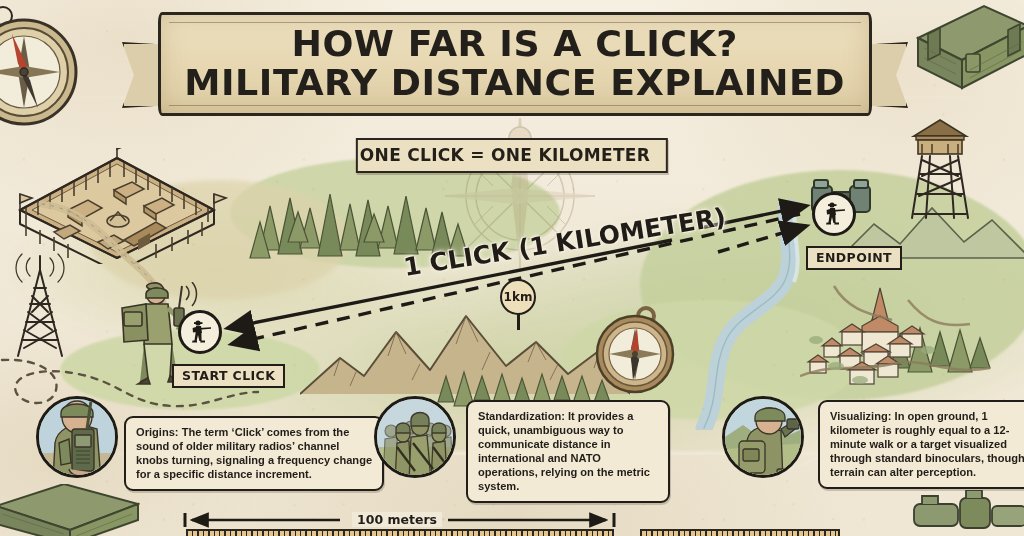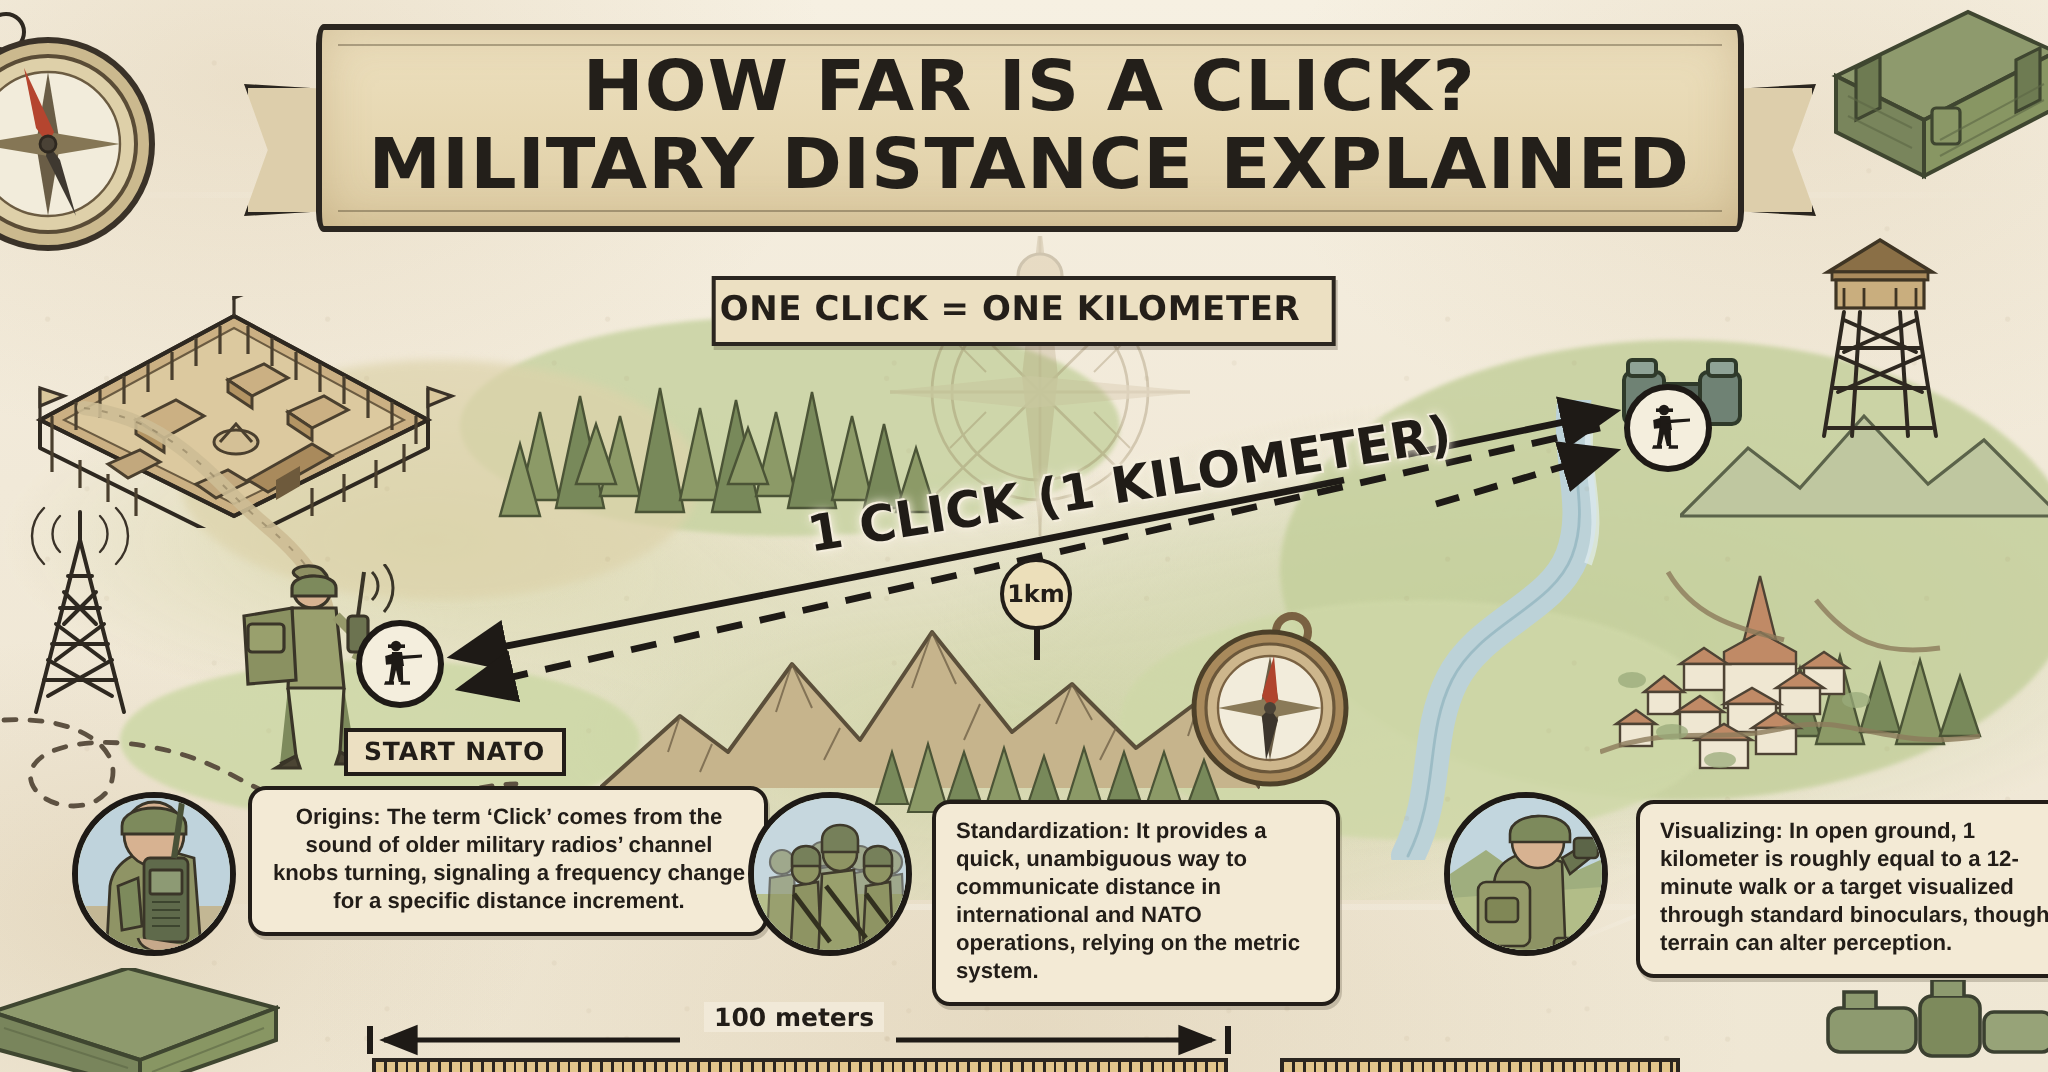--- a/index.html
+++ b/index.html
@@ -537,57 +537,58 @@
         <path d="M7 3.2 L15.5 3.2 L15.5 5 L7 5 Z"></path>
         <path d="M9 7 L14 7 L15 14 L8.6 14 Z"></path>
         <path d="M12 9 L24 8.2 L24 9.8 L12 10.8 Z"></path>
         <path d="M8.6 14 L7.4 22 L9.6 22 L11 16 L12.4 22 L14.6 22 L14.4 14 Z"></path>
         <path d="M5.6 21.6 L10 21.6 L10 23.4 L5 23.4 Z"></path>
         <path d="M13.6 21.6 L18 21.6 L18 23.4 L13.2 23.4 Z"></path>
         <path d="M5.6 9 L9 8 L9.4 13 L6 13.4 Z"></path>
       </g>
     </svg>
   </div>
-  <div class="pt-label" style="left:172px;top:364px;">START NATO</div>
+  <div class="pt-label" style="left:172px;top:364px;">START CLICK</div>
 
   <div class="marker-circle" style="left:812px;top:192px;">
     <svg width="26" height="26" viewBox="0 0 26 26">
       <g fill="#1e1a16">
         <circle cx="11" cy="4" r="2.6"></circle>
         <path d="M7 3.2 L15.5 3.2 L15.5 5 L7 5 Z"></path>
         <path d="M9 7 L14 7 L15 14 L8.6 14 Z"></path>
         <path d="M12 9 L24 8.2 L24 9.8 L12 10.8 Z"></path>
         <path d="M8.6 14 L7.4 22 L9.6 22 L11 16 L12.4 22 L14.6 22 L14.4 14 Z"></path>
         <path d="M5.6 21.6 L10 21.6 L10 23.4 L5 23.4 Z"></path>
         <path d="M13.6 21.6 L18 21.6 L18 23.4 L13.2 23.4 Z"></path>
         <path d="M5.6 9 L9 8 L9.4 13 L6 13.4 Z"></path>
       </g>
     </svg>
   </div>
+  <div class="pt-label" style="left:806px;top:246px;">ENDPOINT</div>
 
   <div class="card-photo" style="left:36px;top:396px;">
     <svg width="82" height="82" viewBox="0 0 82 82">
       <rect width="82" height="82" fill="#bfd3dc"></rect>
       <path d="M0 54 L82 54 L82 82 L0 82 Z" fill="#c3b794"></path>
       <g stroke="#3a3528" stroke-width="1.4">
         <path d="M14 82 L16 44 C18 30 34 24 44 26 L58 30 L62 82 Z" fill="#8f9465"></path>
         <ellipse cx="38" cy="18" rx="15" ry="16" class="fill-skin"></ellipse>
         <path d="M22 14 C22 2 54 2 54 14 L54 18 L22 18 Z" fill="#7d8a5c"></path>
         <path d="M20 44 L30 40 L32 64 L22 66 Z" fill="#7d8a5c"></path>
         <rect x="33" y="30" width="22" height="42" rx="3" fill="#5f6a4b"></rect>
         <rect x="36" y="36" width="16" height="12" rx="1" fill="#8d9a74"></rect>
         <g stroke="#3d452f" stroke-width="1">
           <path d="M37 52 L51 52 M37 56 L51 56 M37 60 L51 60 M37 64 L51 64"></path>
         </g>
         <path d="M48 30 L52 2" stroke-width="3" stroke="#4a5238" fill="none"></path>
         <path d="M30 70 C32 78 48 80 56 74" fill="#c7a98b"></path>
       </g>
     </svg>
   </div>
-  <div class="card" style="left:124px;top:393px;width:260px;text-align:center;">
+  <div class="card" style="left:124px;top:416px;width:260px;">
     <b>Origins:</b>
     <span>The term ‘Click’ comes from the sound of older military radios’ channel knobs turning, signaling a frequency change for a specific distance increment.</span>
   </div>
 
   <div class="card-photo" style="left:374px;top:396px;">
     <svg width="82" height="82" viewBox="0 0 82 82">
       <rect width="82" height="82" fill="#c6d7de"></rect>
       <rect y="48" width="82" height="34" fill="#b6bf8c"></rect>
       <g stroke="#3f3a2c" stroke-width="1.1" fill="#8b8f60">
         <g opacity=".65">
@@ -650,21 +651,21 @@
     <defs>
       <marker id="ah2" markerWidth="8" markerHeight="8" refX="7" refY="4" orient="auto">
         <polygon points="0,0.8 8,4 0,7.2" fill="#1e1a16"></polygon>
       </marker>
     </defs>
     <path d="M185 513 L185 527" stroke="#1e1a16" stroke-width="3"></path>
     <path d="M614 513 L614 527" stroke="#1e1a16" stroke-width="3"></path>
     <path d="M340 520 L192 520" stroke="#1e1a16" stroke-width="2.4" marker-end="url(#ah2)"></path>
     <path d="M448 520 L606 520" stroke="#1e1a16" stroke-width="2.4" marker-end="url(#ah2)"></path>
   </svg>
-  <div class="scale-txt" style="left:352px;top:501px;text-align:right;">100 meters</div>
+  <div class="scale-txt" style="left:352px;top:512px;text-align:right;">100 meters</div>
   <div class="ruler" style="left:186px;top:529px;width:428px;"></div>
   <div class="ruler" style="left:640px;top:529px;width:200px;"></div>
 
   <svg class="art" style="left:-10px;top:484px;width:150px;height:60px;" viewBox="0 0 150 60">
     <polygon points="6,22 74,0 148,20 80,46" class="fill-crate" stroke="#3f4630" stroke-width="2"></polygon>
     <polygon points="6,22 80,46 80,60 6,40" fill="#79855c" stroke="#3f4630" stroke-width="2"></polygon>
     <polygon points="80,46 148,20 148,36 80,60" fill="#889663" stroke="#3f4630" stroke-width="2"></polygon>
     <g stroke="#5c6745" stroke-width="1" opacity=".6">
         <path d="M12 30 L74 50 M86 52 L142 30"></path>
       </g>

